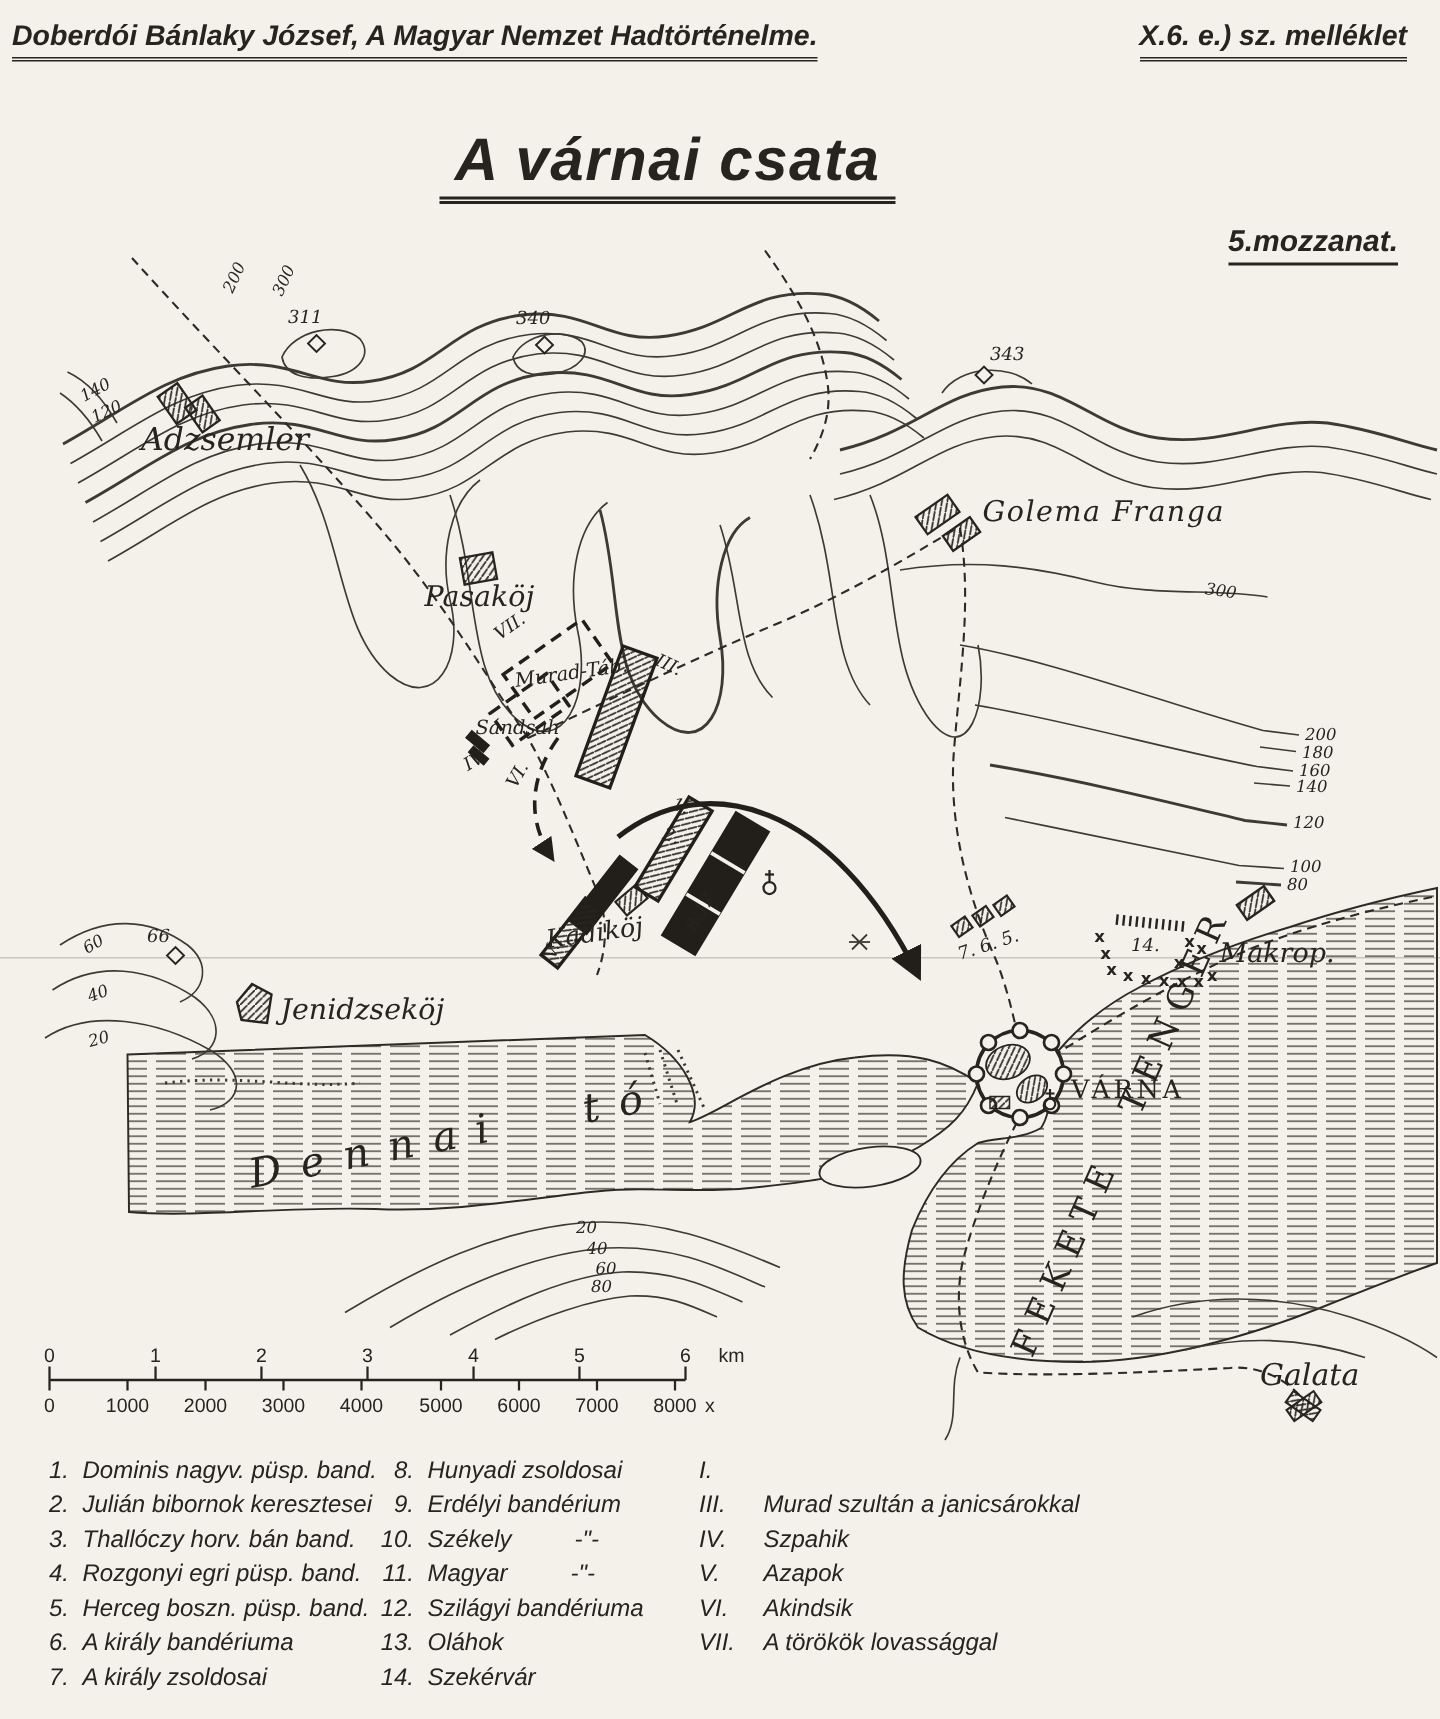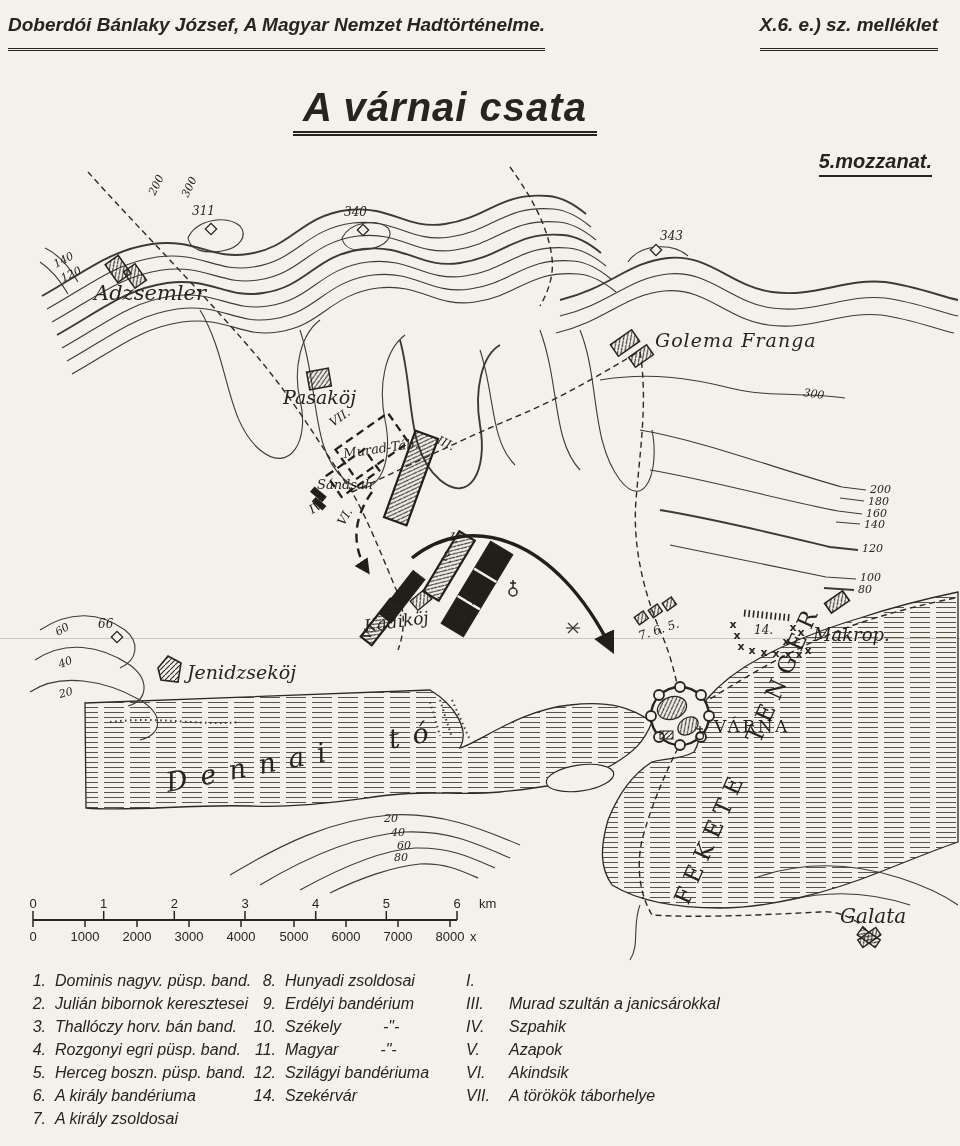--- a/index.html
+++ b/index.html
@@ -4,21 +4,21 @@
 <style>
   html,body{margin:0;padding:0;}
   body{
     width:960px;height:1146px;position:relative;overflow:hidden;
     background:#f3f1ea;color:#26241f;
     font-family:"Liberation Sans",sans-serif;
   }
   .abs{position:absolute;}
   .hdr{
     font-size:19px;font-style:italic;font-weight:bold;
-    border-bottom:3px double #26241f;padding-bottom:12px;white-space:nowrap;
+    border-bottom:3px double #26241f;padding-bottom:2px;white-space:nowrap;
   }
   #titleblock{position:absolute;top:86px;left:0;right:70px;
     display:flex;flex-direction:column;align-items:center;}
   .title-main{
     font-size:40px;font-weight:bold;font-style:italic;letter-spacing:1px;
     border-bottom:5px double #26241f;padding:0 10px 3px 10px;line-height:1.05;
   }
   .title-date{
     margin-top:9px;font-size:21px;font-weight:bold;font-style:italic;
     border-bottom:2px solid #26241f;padding:0 6px 2px 6px;
@@ -422,20 +422,24 @@
     <div class="lrow">
         <span class="lnum">11.</span>
         <span>Magyar</span>
         <span class="ditto">-"-</span>
       </div>
     <div class="lrow">
         <span class="lnum">12.</span>
         <span>Szilágyi bandériuma</span>
       </div>
     <div class="lrow">
+        <span class="lnum">13.</span>
+        <span>Oláhok</span>
+      </div>
+    <div class="lrow">
         <span class="lnum">14.</span>
         <span>Szekérvár</span>
       </div>
   </div>
   <div class="c3">
     <div class="lrow">
         <span class="lnum">I.</span>
       </div>
     <div class="lrow">
         <span class="lnum">III.</span>
@@ -448,16 +452,16 @@
     <div class="lrow">
         <span class="lnum">V.</span>
         <span>Azapok</span>
       </div>
     <div class="lrow">
         <span class="lnum">VI.</span>
         <span>Akindsik</span>
       </div>
     <div class="lrow">
         <span class="lnum">VII.</span>
-        <span>A törökök táborhelye</span>
+        <span>A törökök lovassággal</span>
       </div>
   </div>
 </div>
 
 </body></html>

